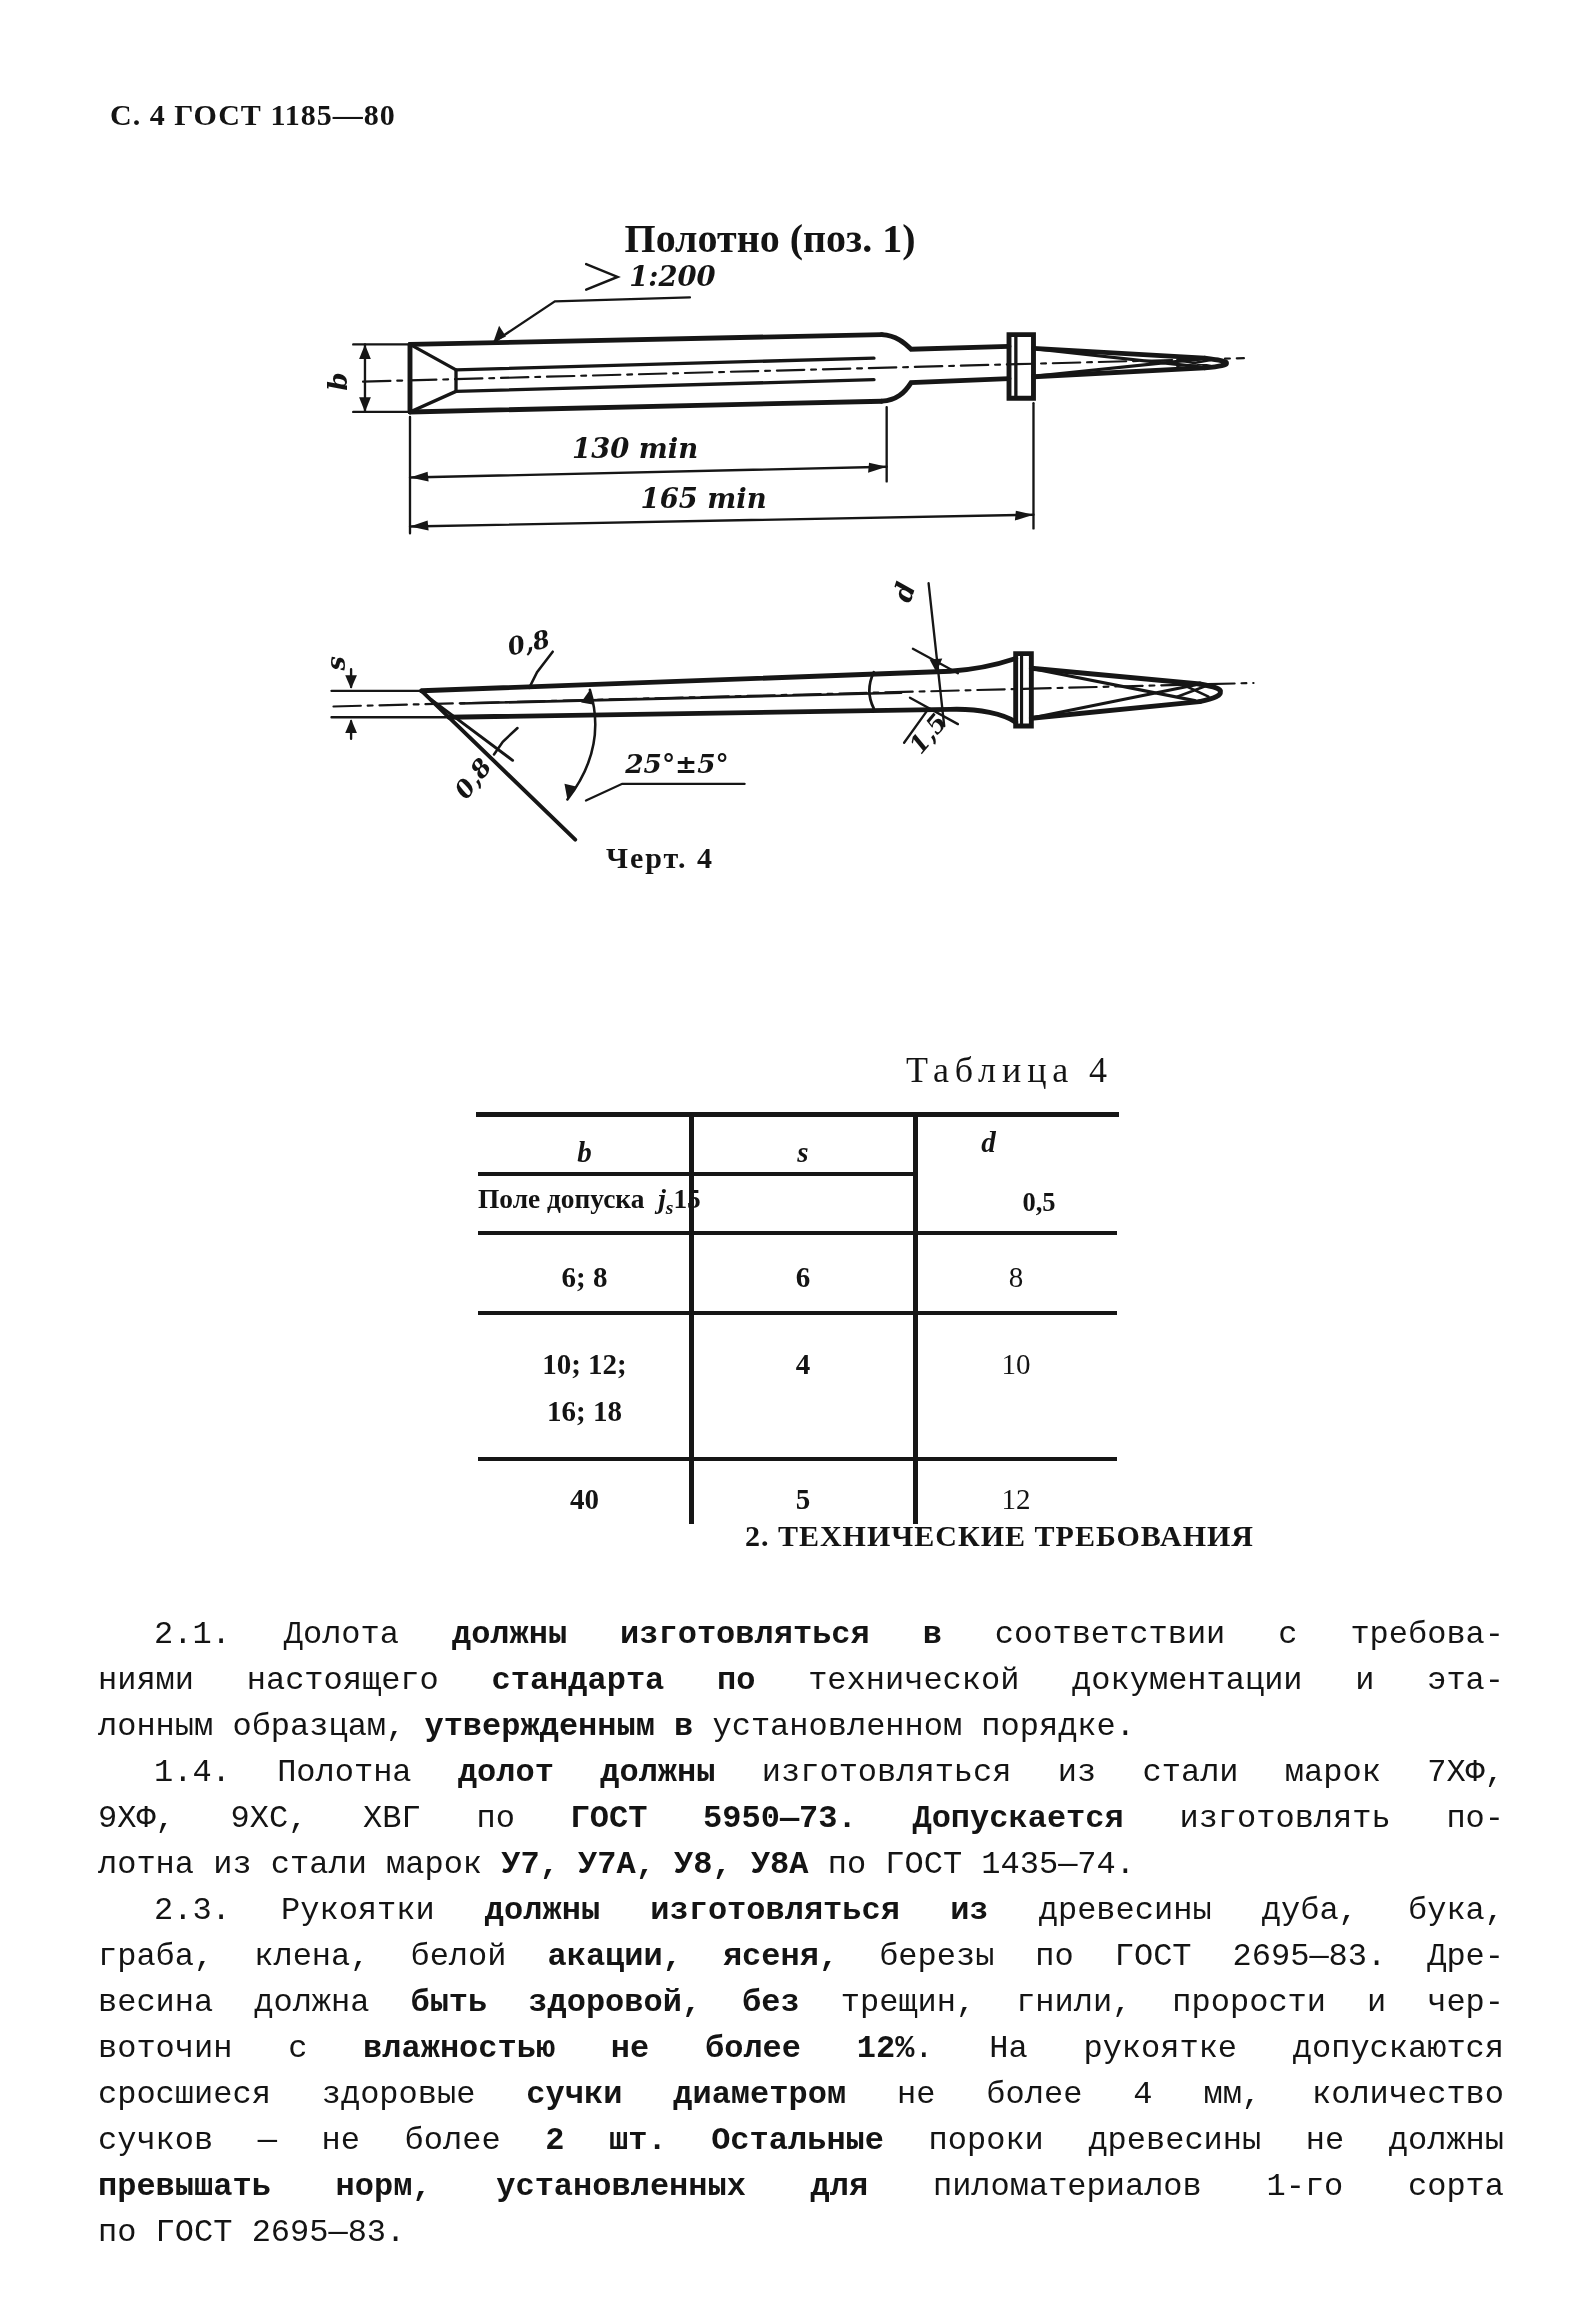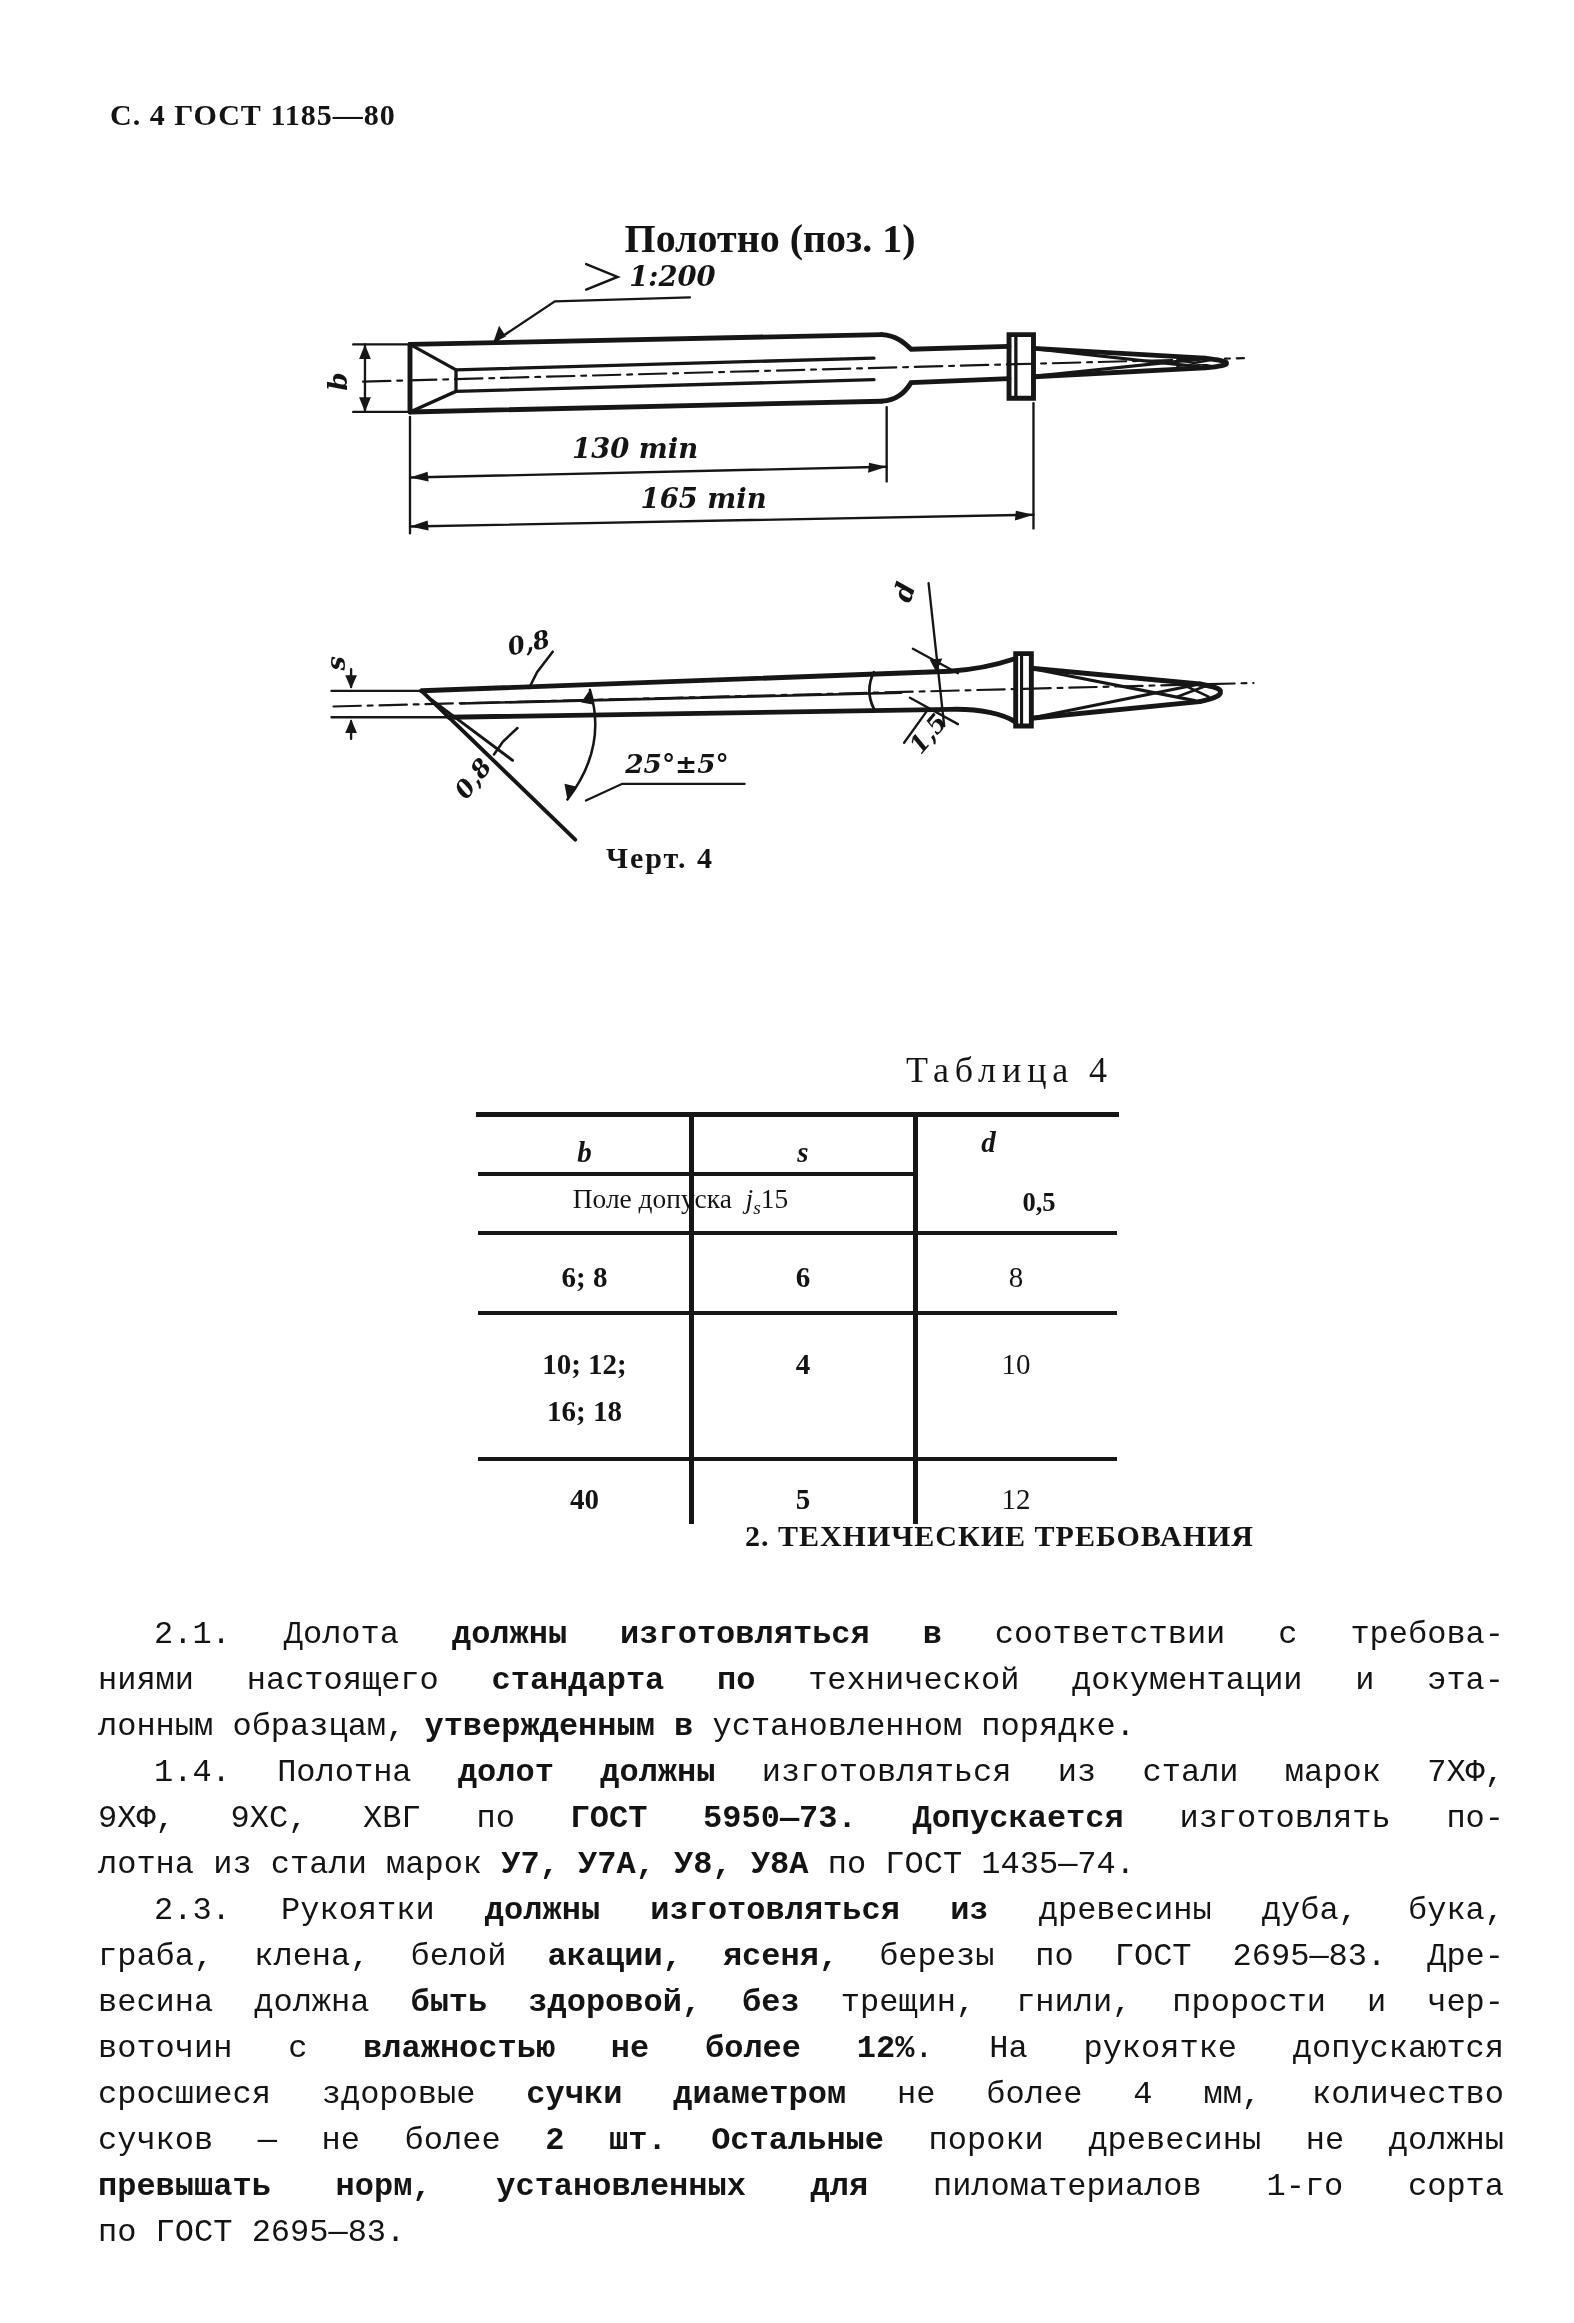--- a/index.html
+++ b/index.html
@@ -11,21 +11,21 @@
   #hdr{left:110px;top:98px;font-size:30px;font-weight:bold;letter-spacing:1px;}
   #figtitle{left:476px;top:180px;width:588px;text-align:center;font-size:40px;font-weight:bold;margin-top:35px;}
   #figcap{left:606px;top:841px;width:294px;font-size:30px;font-weight:bold;letter-spacing:2px;}
   #tbllabel{left:853px;top:1049px;width:260px;text-align:right;font-size:36px;letter-spacing:5.9px;}
   #h2{left:274px;top:1519px;width:980px;text-align:right;font-size:30px;font-weight:bold;letter-spacing:1px;}
   svg text{font-family:"DejaVu Serif",serif;font-style:italic;font-weight:bold;fill:#141414;}
   
   .tl{position:absolute;background:#161616;}
   .tcell{position:absolute;text-align:center;font-size:29px;font-weight:bold;white-space:pre-line;line-height:47px;}
   .ital{font-style:italic;}
-  #tolcell{position:absolute;left:462px;top:1184px;width:437px;text-align:center;font-size:27.4px;font-weight:normal;}
+  #tolcell{position:absolute;left:478px;top:1184px;width:437px;text-align:left;font-size:27.4px;font-weight:bold;}
   #tolcell sub{font-size:19.6px;}
   
   #bodytext{left:98px;top:1612px;width:1406px;font-size:32px;}
   .tline{line-height:46px;height:46px;white-space:nowrap;font-family:Liberation Mono, monospace;}
   .tline.fill{white-space:normal;text-align:justify;text-align-last:justify;}
   .tline.ind{text-indent:56px;}
   .tline .b{font-weight:bold;}
 </style>
 </head>
 <body>

